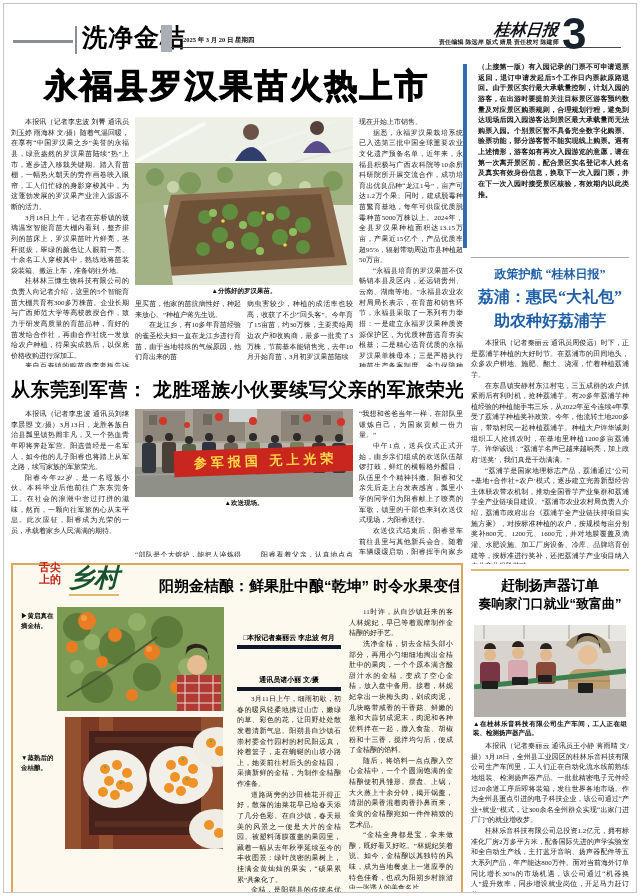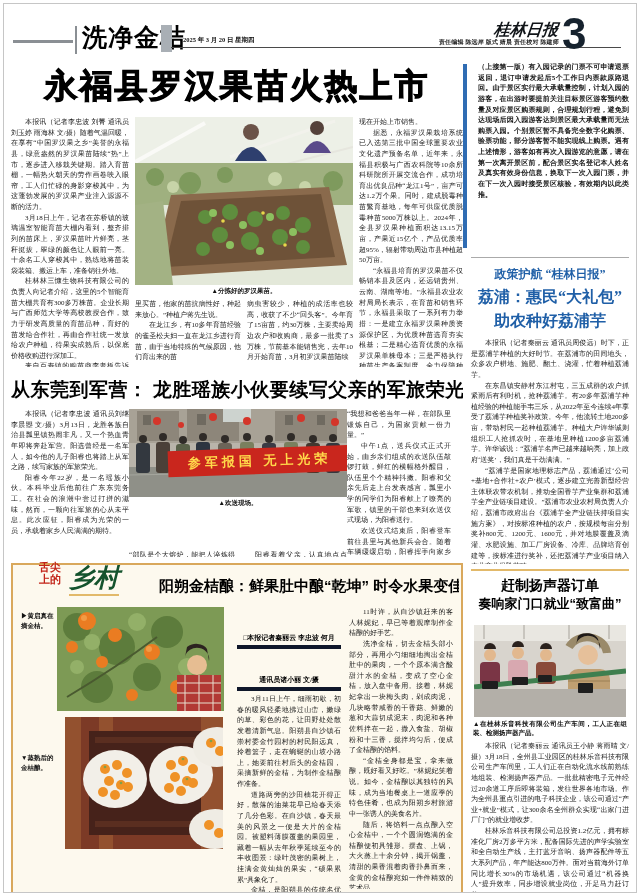--- a/index.html
+++ b/index.html
@@ -36,21 +36,21 @@
   .w104 { width:104px; height:100%; }
   .a1-mid { width:218px; display:flex; flex-direction:column; }
   .photo-frame { position:relative; overflow:hidden; background:#ccc; }
   .a1-photo { width:218px; height:168px; }
   .subcols { display:flex; gap:6px; flex:1; overflow:hidden; margin-top:1px; }
   .subcols .t { width:106px; }
 
   
   .a2 { margin-top:8px; }
   .a2-head { font-size:19px; font-weight:900; color:#000; white-space:nowrap; overflow:hidden; padding:2px 0 6px; letter-spacing:0.5px; }
-  .a2-body { display:flex; height:148px; }
+  .a2-body { display:flex; gap:6px; height:148px; }
   .a2-photo { width:218px; height:88px; }
   .banner { position:absolute; left:18%; right:-2%; top:44%; height:30%; background:#c9261d; transform:rotate(-2deg); display:flex; align-items:center; justify-content:center; color:#ffd94a; font-weight:900; font-size:13px; letter-spacing:4px; white-space:nowrap; font-family:"Liberation Sans",sans-serif; }
   .a2-sub { height:44px;margin-top:40px; }
 
   
   .box3 { position:relative; margin-top:6px; border:2px solid #d9a85c; background:#fdf9ee; height:338px; padding:6px 8px; }
   .dish-label { position:absolute; left:26px; top:-4px; width:110px; }
   .dish-label .red { display:inline-block; width:26px; font-size:11px; font-weight:900; color:#c22318; line-height:1.1; vertical-align:top; }
   .dish-label .gold { display:inline-block; font-size:25px; font-weight:900; font-style:italic; color:#14532d; font-family:"Liberation Serif",serif; border-bottom:2px solid #e2b96a; }
   .box3-head { margin-left:138px; width:300px; text-align:center; font-size:15px; font-weight:900; color:#000; font-family:"Liberation Sans",sans-serif; white-space:nowrap; overflow:hidden; padding-top:6px; height:30px; }
@@ -368,22 +368,22 @@
             <div class="t" style="height:248px">
               <p>3月11日上午，细雨初歇，初春的暖风轻柔地拂过山峦，嫩绿的草、彩色的花，让田野处处散发着清新气息。阳朔县白沙镇石崇村委金竹园村的村民阳远真，拎着篮子，走在蜿蜒的山坡小路上，她要前往村后头的金桔园，采摘新鲜的金桔，为制作金桔酿作准备。</p>
               <p>道路两旁的沙田柚花开得正好，散落的油菜花早已给春天添了几分色彩。在白沙镇，春天最美的风景之一便是大片的金桔园。被塑料薄膜覆盖的果园里，藏着一幅从去年秋季延续至今的丰收图景：绿叶茂密的果树上，挂满金黄灿灿的果实，“硕果累累”具象化了。</p>
               <p>金桔，是阳朔县的传统名优水果。最新统计数据显示，阳朔金桔种植已有百年历史，目前该县金桔种植面积超20万亩，年产量超过50.64万吨，其中白沙镇金桔种植面积和产量分别占全县的65%和72%。勤劳智慧的阳朔人利用这种特色水果烹制菜肴，金桔酿便是最受喜爱的一种。</p>
 
             </div>
           </div>
           <div class="colB t">
             <p>11时许，从白沙镇赶来的客人林妮妃，早已等着观摩制作金桔酿的好手艺。</p>
             <p>洗净金桔，切去金桔头部小部分，再用小勺细细地掏出金桔肚中的果肉，一个个原本满含酸甜汁水的金桔，变成了空心金桔，放入盘中备用。接着，林妮妃拿出一块梅头肉，剁成肉泥，几块略带咸香的干香菇、鲜嫩的葱和大蒜切成泥末，肉泥和各种佐料拌在一起，撒入食盐、胡椒粉和十三香，搅拌均匀后，便成了金桔酿的馅料。</p>
+            <p>随后，将馅料一点点酿入空心金桔中，一个个圆润饱满的金桔酿便初具雏形。摆盘、上锅，大火蒸上十余分钟，揭开锅盖，清甜的果香混着肉香扑鼻而来，金黄的金桔酿宛如一件件精致的艺术品。</p>
             <p>“金桔全身都是宝，拿来做酿，既好看又好吃。”林妮妃笑着说。如今，金桔酿以其独特的风味，成为当地餐桌上一道应季的特色佳肴，也成为阳朔乡村旅游中一张诱人的美食名片。</p>
-            <p>随后，将馅料一点点酿入空心金桔中，一个个圆润饱满的金桔酿便初具雏形。摆盘、上锅，大火蒸上十余分钟，揭开锅盖，清甜的果香混着肉香扑鼻而来，金黄的金桔酿宛如一件件精致的艺术品。</p>
           </div>
         </div>
       </section>
     </div>
 
     <div class="side-col">
 
       <div class="cont">
         <div class="vbar"></div>
         <div class="t">

